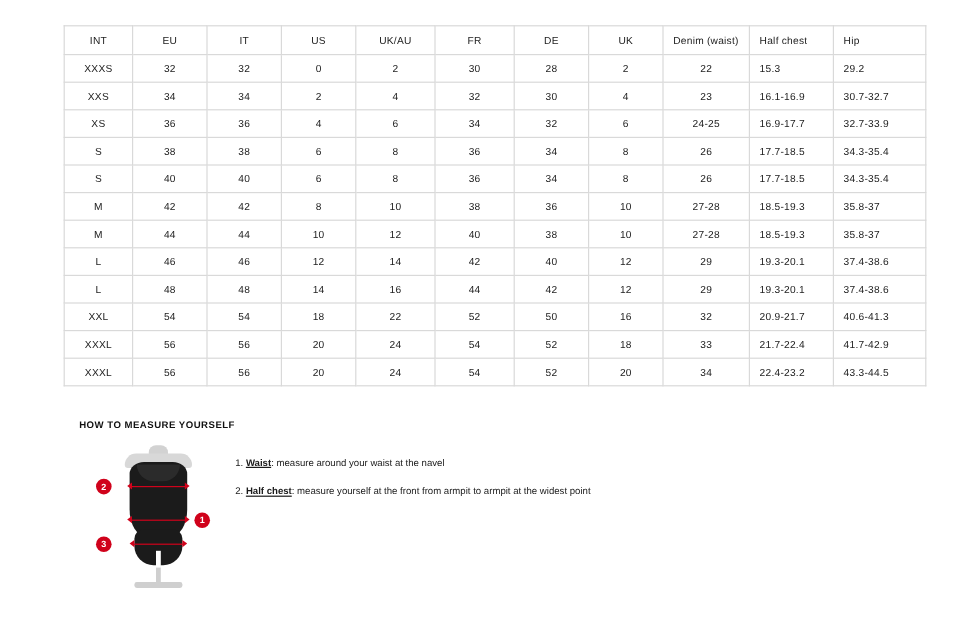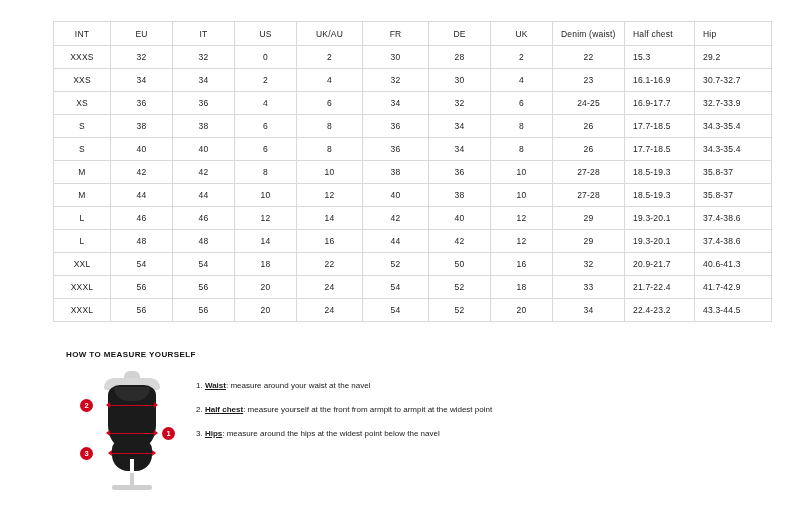--- a/index.html
+++ b/index.html
@@ -444,18 +444,17 @@
 
           <div class="badge badge-1">1</div>
           <div class="badge badge-2">2</div>
           <div class="badge badge-3">3</div>
         </div>
       </div>
 
       <div class="notes-col" id="notes-col">
           <div class="note"><span>1. </span><b>Waist</b><span>: measure around your waist at the navel</span></div>
           <div class="note"><span>2. </span><b>Half chest</b><span>: measure yourself at the front from armpit to armpit at the widest point</span></div>
-          <div class="note"><span>3. </span><b>Hips</b><span>: measure around the hips at the widest point below the navel</span></div>
         </div>
     </div>
   </div>
 
 </div>
 
 </body></html>

